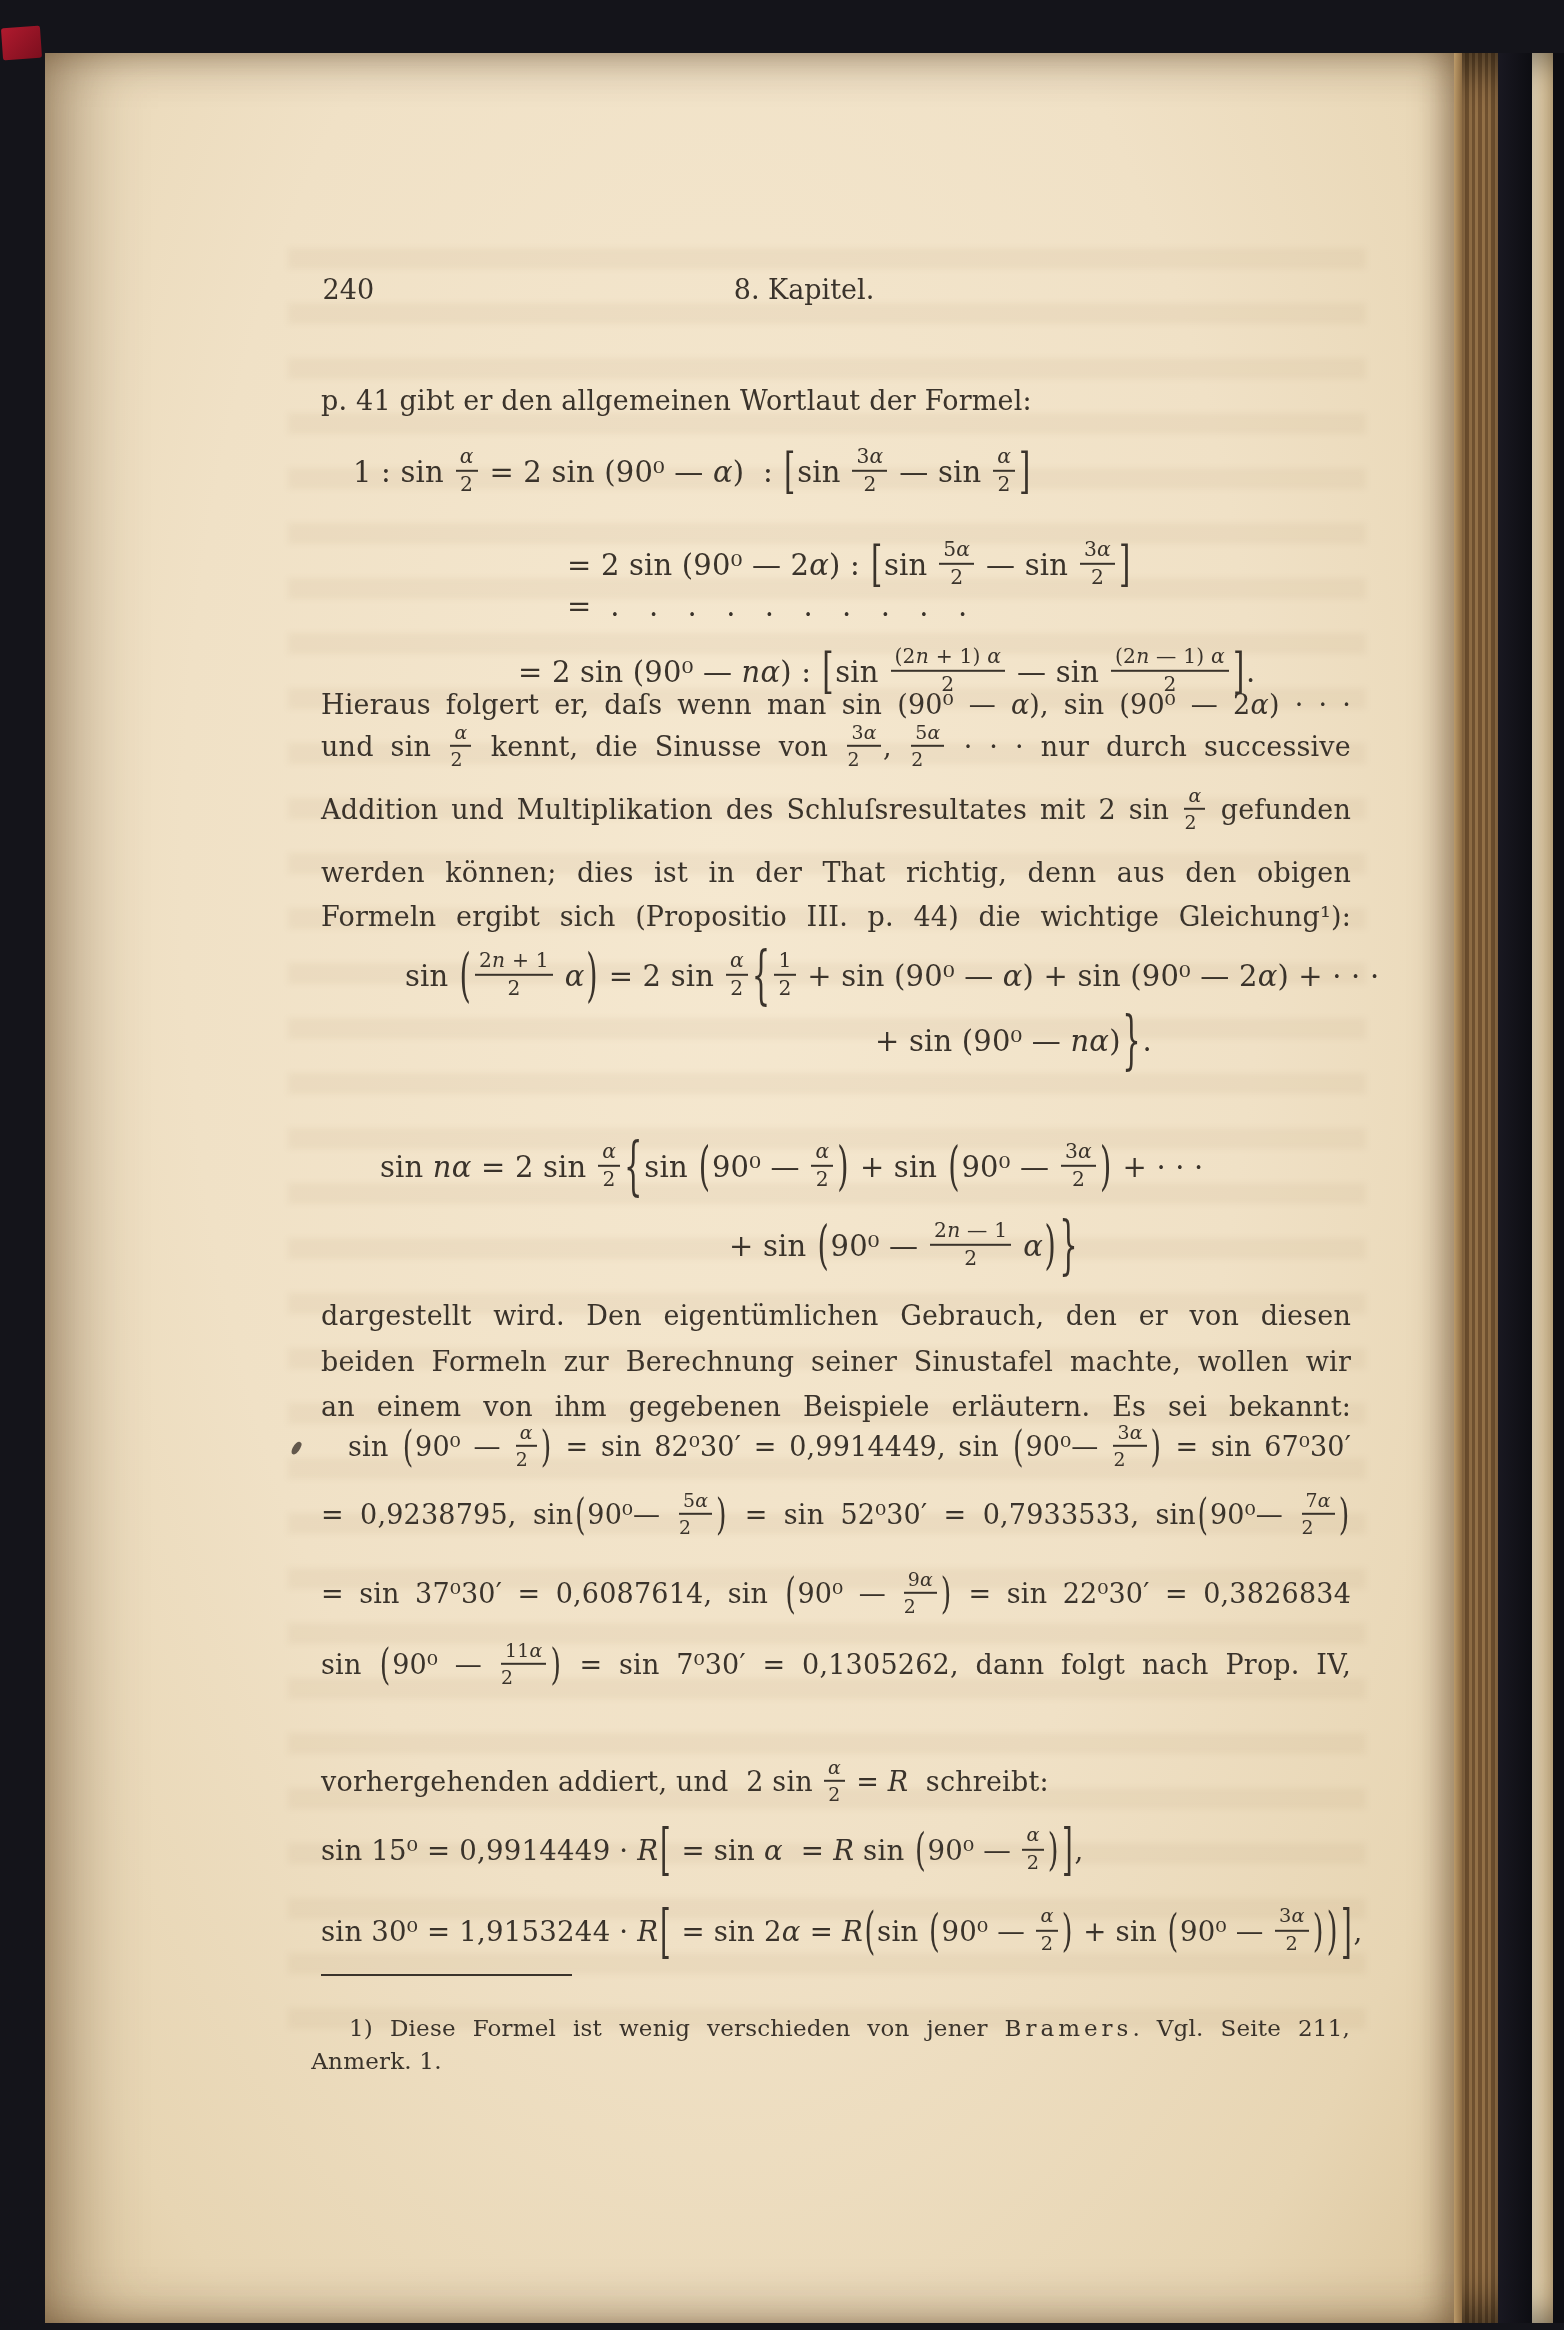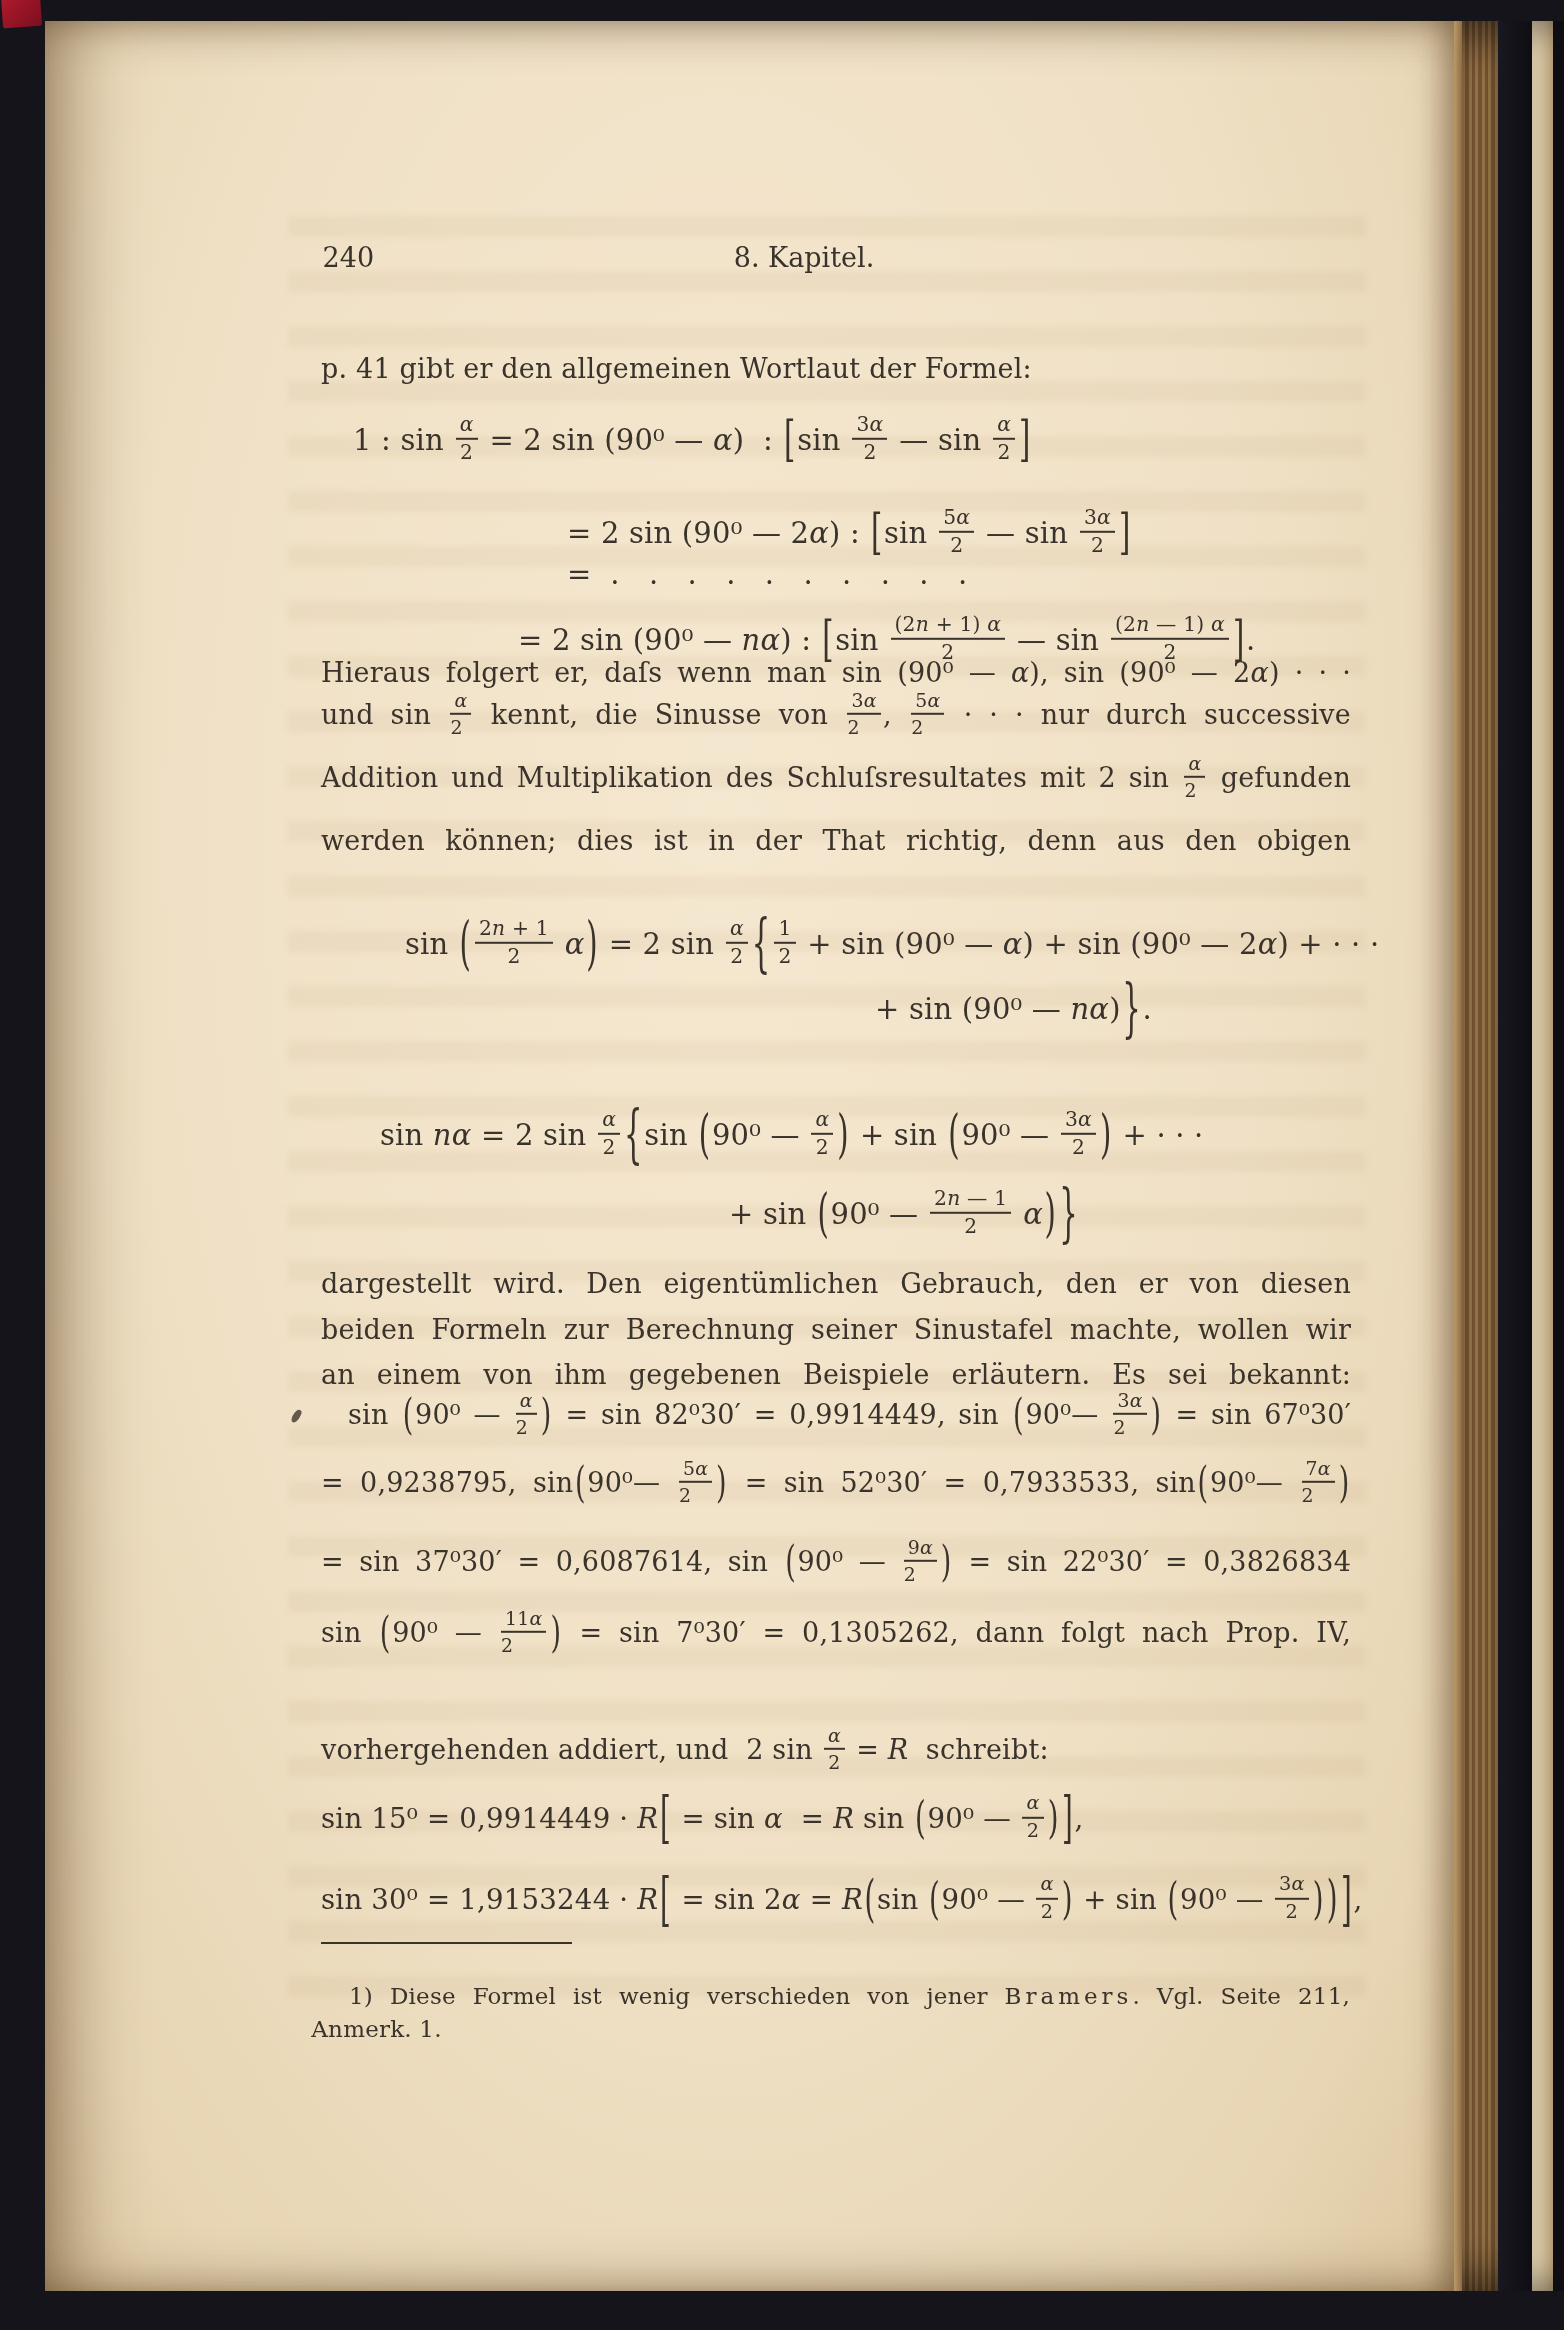--- a/index.html
+++ b/index.html
@@ -1,21 +1,21 @@
 <!DOCTYPE html>
 <html style="font-size:13px"><head>
 <meta charset="utf-8">
 <style>
   html,body{margin:0;padding:0;}
   body{
     width:1565px;height:2330px;position:relative;overflow:hidden;
     background:#14141a;
     font-family:"DejaVu Serif","Liberation Serif",serif;
   }
-  .scene{position:absolute;inset:0;}
+  .scene{position:absolute;inset:0;margin-top:32px;}
   
   .redmark{
     position:absolute;left:1.6px;top:-4.9px;width:39px;height:32px;
     background:linear-gradient(135deg,#b01a2e,#7c0f1e);
     transform:rotate(-4deg);border-radius:2.4px;
   }
   
   .page{
     position:absolute;left:45px;top:21px;width:1409px;height:2270px;
     background:radial-gradient(ellipse at 48% 36%, #f5e8d0 0%, #f0e1c6 52%, #e7d5b3 84%, #dcc69e 100%);
@@ -82,20 +82,21 @@
 
         <div class="ln " style="top: 330px;"><span>p. 41 gibt er den allgemeinen Wortlaut der Formel:</span></div>
         <div class="ln " style="top: 383px; left: 32px; font-size: 29px; line-height: 73px;"><span>1 : sin </span><span class="fr"><span class="n"><i>α</i></span><span class="d">2</span></span><span> = 2 sin (90⁰ — <i>α</i>)  : </span><span class="bd" style="--sy: 1.7;">[</span><span>sin </span><span class="fr"><span class="n">3<i>α</i></span><span class="d">2</span></span><span> — sin </span><span class="fr"><span class="n"><i>α</i></span><span class="d">2</span></span><span class="bd" style="--sy: 1.7;">]</span></div>
         <div class="ln " style="top: 476px; left: 246px; font-size: 29px; line-height: 73px;"><span>= 2 sin (90⁰ — 2<i>α</i>) : </span><span class="bd" style="--sy: 1.7;">[</span><span>sin </span><span class="fr"><span class="n">5<i>α</i></span><span class="d">2</span></span><span> — sin </span><span class="fr"><span class="n">3<i>α</i></span><span class="d">2</span></span><span class="bd" style="--sy: 1.7;">]</span></div>
         <div class="ln " style="top: 533px; left: 246px; font-size: 29px; line-height: 41px;"><span>=  . . . . . . . . . .</span></div>
         <div class="ln " style="top: 583px; left: 197px; font-size: 29px; line-height: 73px;"><span>= 2 sin (90⁰ — <i>n</i><i>α</i>) : </span><span class="bd" style="--sy: 1.7;">[</span><span>sin </span><span class="fr"><span class="n">(2<i>n</i> + 1) <i>α</i></span><span class="d">2</span></span><span> — sin </span><span class="fr"><span class="n">(2<i>n</i> — 1) <i>α</i></span><span class="d">2</span></span><span class="bd" style="--sy: 1.7;">]</span><span>.</span></div>
         <div class="ln just" style="top: 631px; line-height: 41px;"><span>Hieraus folgert er, daſs wenn man  sin (90⁰ — <i>α</i>),  sin (90⁰ — 2<i>α</i>) · · ·</span></div>
         <div class="ln just" style="top: 668px; line-height: 52px;"><span>und  sin </span><span class="fr"><span class="n"><i>α</i></span><span class="d">2</span></span><span>  kennt, die Sinusse von  </span><span class="fr"><span class="n">3<i>α</i></span><span class="d">2</span></span><span>,  </span><span class="fr"><span class="n">5<i>α</i></span><span class="d">2</span></span><span> · · ·  nur durch successive</span></div>
         <div class="ln just" style="top: 731px; line-height: 52px;"><span>Addition und Multiplikation des Schluſsresultates mit  2 sin </span><span class="fr"><span class="n"><i>α</i></span><span class="d">2</span></span><span>  gefunden</span></div>
         <div class="ln just" style="top: 802px;"><span>werden können; dies ist in der That richtig, denn aus den obigen</span></div>
+        <div class="ln just" style="top: 846px;"><span>Formeln ergibt sich (Propositio III. p. 44) die wichtige Gleichung¹):</span></div>
         <div class="ln " style="top: 883px; left: 84px; font-size: 29px; line-height: 81px;"><span>sin </span><span class="bd" style="--sy: 2;">(</span><span class="fr"><span class="n">2<i>n</i> + 1</span><span class="d">2</span></span><span> <i>α</i></span><span class="bd" style="--sy: 2;">)</span><span> = 2 sin </span><span class="fr"><span class="n"><i>α</i></span><span class="d">2</span></span><span class="bd" style="--sy: 2.2;">{</span><span class="fr"><span class="n">1</span><span class="d">2</span></span><span> + sin (90⁰ — <i>α</i>) + sin (90⁰ — 2<i>α</i>) + · · ·</span></div>
         <div class="ln " style="top: 948px; left: 554px; font-size: 29px; line-height: 81px;"><span>+ sin (90⁰ — <i>n</i><i>α</i>)</span><span class="bd" style="--sy: 2.2;">}</span><span>.</span></div>
         <div class="ln " style="top: 1074px; left: 59px; font-size: 29px; line-height: 81px;"><span>sin <i>n</i><i>α</i> = 2 sin </span><span class="fr"><span class="n"><i>α</i></span><span class="d">2</span></span><span class="bd" style="--sy: 2.2;">{</span><span>sin </span><span class="bd" style="--sy: 1.8;">(</span><span>90⁰ — </span><span class="fr"><span class="n"><i>α</i></span><span class="d">2</span></span><span class="bd" style="--sy: 1.8;">)</span><span> + sin </span><span class="bd" style="--sy: 1.8;">(</span><span>90⁰ — </span><span class="fr"><span class="n">3<i>α</i></span><span class="d">2</span></span><span class="bd" style="--sy: 1.8;">)</span><span> + · · ·</span></div>
         <div class="ln " style="top: 1153px; left: 408px; font-size: 29px; line-height: 81px;"><span>+ sin </span><span class="bd" style="--sy: 1.8;">(</span><span>90⁰ — </span><span class="fr"><span class="n">2<i>n</i> — 1</span><span class="d">2</span></span><span> <i>α</i></span><span class="bd" style="--sy: 1.8;">)</span><span class="bd" style="--sy: 2.2;">}</span></div>
         <div class="ln just" style="top: 1245px;"><span>dargestellt wird.  Den eigentümlichen Gebrauch, den er von diesen</span></div>
         <div class="ln just" style="top: 1291px;"><span>beiden Formeln zur Berechnung seiner Sinustafel machte, wollen wir</span></div>
         <div class="ln just" style="top: 1336px;"><span>an einem von ihm gegebenen Beispiele erläutern.  Es sei bekannt:</span></div>
         <div class="ln just" style="top: 1365px; left: 27px; width: 1003px; line-height: 57px;"><span>sin </span><span class="bd" style="--sy: 1.6;">(</span><span>90⁰ — </span><span class="fr"><span class="n"><i>α</i></span><span class="d">2</span></span><span class="bd" style="--sy: 1.6;">)</span><span> = sin 82⁰30′ = 0,9914449,   sin </span><span class="bd" style="--sy: 1.6;">(</span><span>90⁰— </span><span class="fr"><span class="n">3<i>α</i></span><span class="d">2</span></span><span class="bd" style="--sy: 1.6;">)</span><span> = sin 67⁰30′</span></div>
         <div class="ln just" style="top: 1433px; line-height: 57px;"><span>= 0,9238795,  sin</span><span class="bd" style="--sy: 1.6;">(</span><span>90⁰— </span><span class="fr"><span class="n">5<i>α</i></span><span class="d">2</span></span><span class="bd" style="--sy: 1.6;">)</span><span> = sin 52⁰30′ = 0,7933533,  sin</span><span class="bd" style="--sy: 1.6;">(</span><span>90⁰— </span><span class="fr"><span class="n">7<i>α</i></span><span class="d">2</span></span><span class="bd" style="--sy: 1.6;">)</span></div>
         <div class="ln just" style="top: 1512px; line-height: 57px;"><span>= sin 37⁰30′ = 0,6087614,   sin </span><span class="bd" style="--sy: 1.6;">(</span><span>90⁰ — </span><span class="fr"><span class="n">9<i>α</i></span><span class="d">2</span></span><span class="bd" style="--sy: 1.6;">)</span><span> = sin 22⁰30′ = 0,3826834</span></div>

